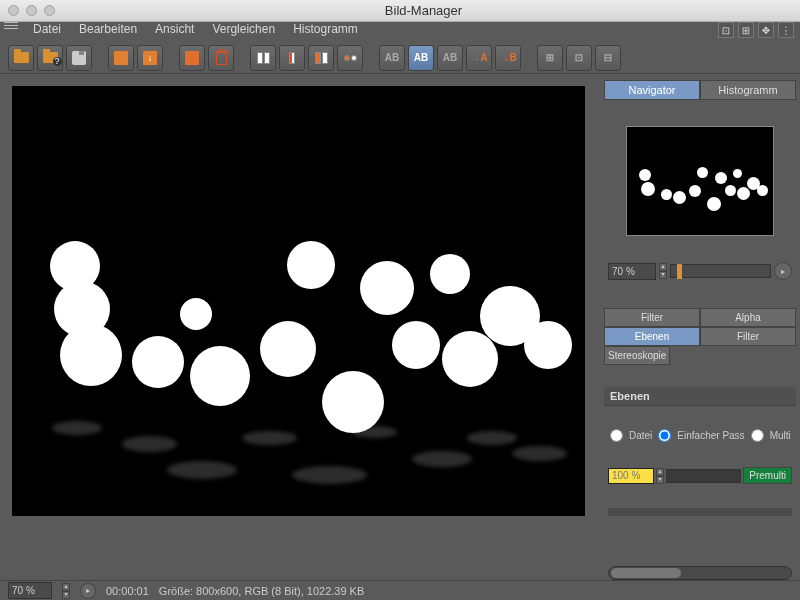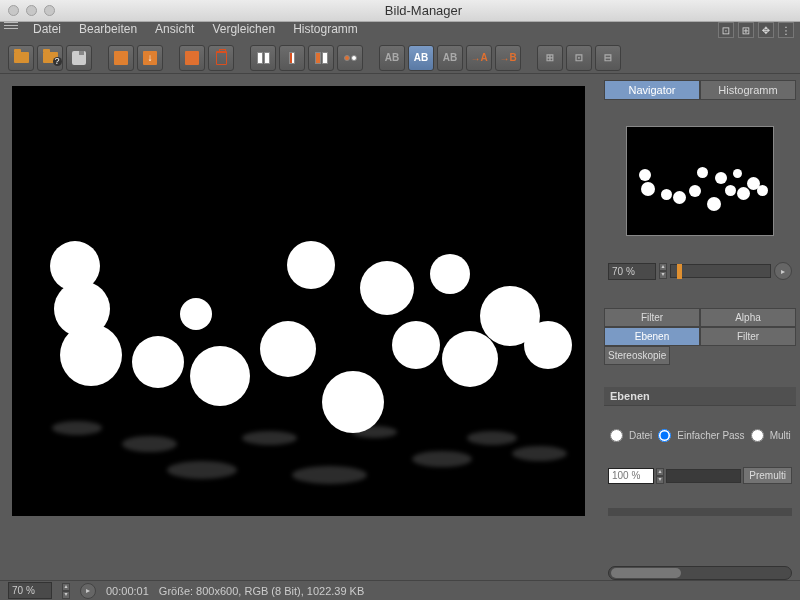--- a/index.html
+++ b/index.html
@@ -64,22 +64,22 @@
   
   .panel-tabs { display:flex; flex-wrap:wrap; margin-top:8px;}
   .panel-tab { width:50%; background:#6a6a6a; border:1px solid #444; padding:3px; text-align:center; font-size:10px; cursor:pointer; color:#ddd;}
   .panel-tab.active { background:#7a9ac5; color:#fff;}
   .panel-tab.full { width:66px;}
   
   .section-header { background:#505050; padding:3px 6px; font-weight:bold; font-size:11px; color:#ddd; border-bottom:1px solid #444; margin-top:2px;}
   .radio-row { display:flex; gap:4px; align-items:center; padding:3px 4px; font-size:10px; color:#ccc;}
   .radio-row input { margin:0 2px 0 2px;}
   .opacity-row { display:flex; gap:2px; padding:2px 4px; align-items:center;}
-  .opacity-field { width:46px; height:16px; background:#ffffff; border:1px solid #222; color:#777; font-size:10px; padding:1px 3px;}
-  .premult-btn { background:#737373; border:1px solid #444; padding:2px 5px; font-size:10px; color:#ddd;}
+  .opacity-field { width:46px; height:16px; background:#fde047; border:1px solid #222; color:#777; font-size:10px; padding:1px 3px;}
+  .premult-btn { background:#15803d; border:1px solid #444; padding:2px 5px; font-size:10px; color:#ddd;}
   
   .layer-list { background:#4a4a4a; margin:2px 4px; padding:4px 2px;}
   .layer-item { display:flex; align-items:center; gap:4px; padding:3px 2px; border-bottom:1px solid #555;}
   .layer-item.selected { background:#888;}
   .layer-tree { width:18px; border-left:1px solid #777; border-bottom:1px solid #777; height:10px; margin-left:6px; margin-top:-8px;}
   .layer-tree.first { border-bottom:1px solid #777; margin-top:-6px;}
   .layer-box { width:10px; height:10px; border:1px solid #777;}
   .layer-thumb { width:30px; height:22px; background:#333; border:1px solid #fff; position:relative; overflow:hidden;}
   .layer-thumb.alpha { background:#000;}
   .layer-thumb .mini{position:absolute; border-radius:50%; background:#fff;}

